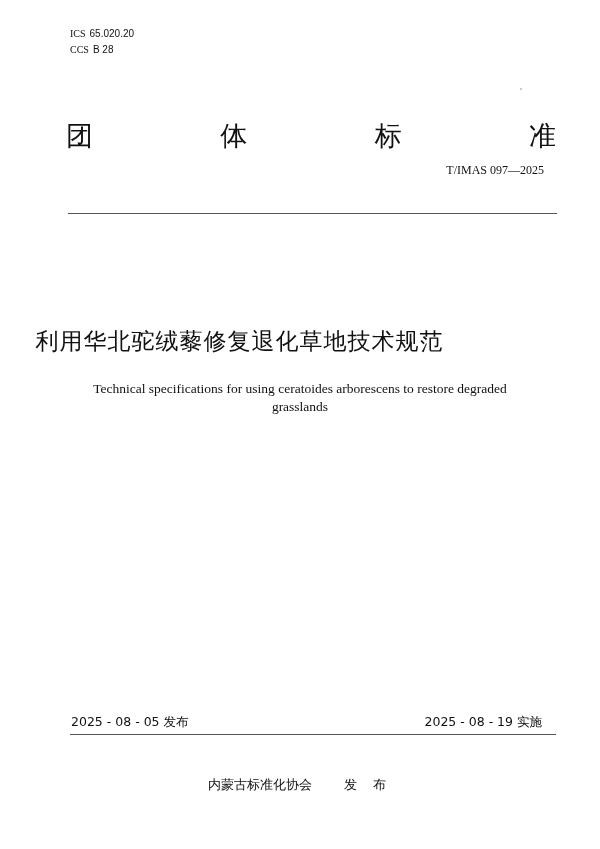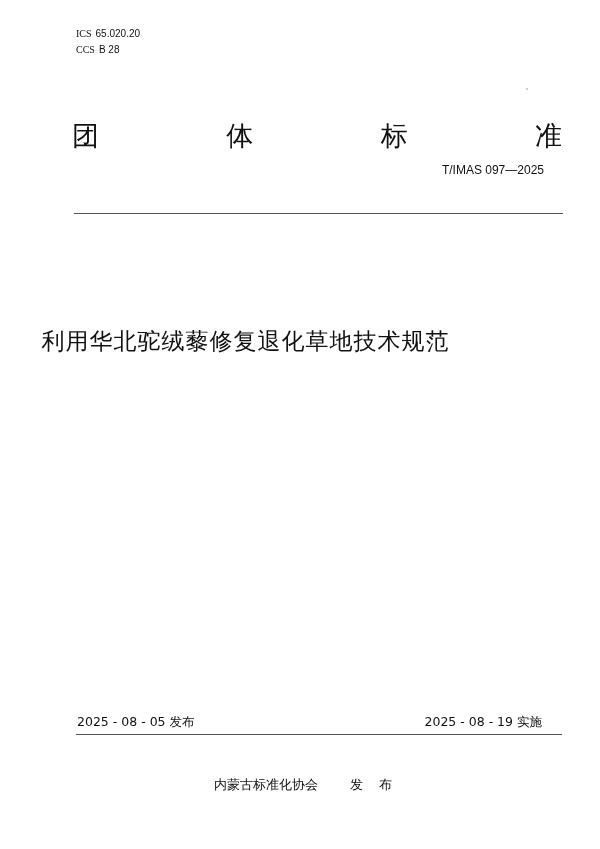--- a/index.html
+++ b/index.html
@@ -1,21 +1,21 @@
 <!DOCTYPE html>
 <html><head>
   <meta charset="utf-8">
   <style>
     html, body { margin: 0; padding: 0; background: #ffffff; }
     body { width: 600px; height: 849px; position: relative; overflow: hidden; color: #111; }
-    .abs { position: absolute; margin-left: 6px; }
+    .abs { position: absolute; }
     .meta { font-family: "Liberation Serif", serif; font-size: 10px; left: 70px; line-height: 14px; }
     .meta .code { font-family: "Liberation Sans", sans-serif; margin-left: 4px; }
     .std-title { top: 118px; left: 66px; width: 490px; display: flex; justify-content: space-between; font-family: "DejaVu Sans", sans-serif; font-size: 27px; letter-spacing: 0; }
-    .std-number { top: 163px; right: 56px; font-family: Liberation Sans, sans-serif; font-size: 12px; }
+    .std-number { top: 163px; right: 56px; font-family: Liberation Serif, serif; font-size: 12px; }
     .rule { left: 68px; width: 489px; height: 1px; background: #555; }
     .title-cn { top: 326px; left: 0; width: 479px; text-align: center; font-family: "DejaVu Sans", sans-serif; font-size: 23px; letter-spacing: 1px; }
     .title-en { top: 380px; left: 60px; width: 480px; text-align: center; font-family: "Liberation Serif", serif; font-size: 13.5px; line-height: 18px; }
     .date { top: 714px; font-family: "DejaVu Sans", sans-serif; font-size: 12.5px; text-align: right; }
     .date-left { left: 71px; }
     .date-right { right: 58px; }
     .publisher { top: 776px; left: 0; width: 600px; text-align: center; font-family: "DejaVu Sans", sans-serif; font-size: 13px; }
     .publisher .issue { margin-left: 32px; letter-spacing: 6px; }
     .mark { top: 88px; left: 520px; width: 2px; height: 2px; background: #ccc; }
   </style>
@@ -38,20 +38,22 @@
   <span>准</span>
 </div>
 
 <div class="abs std-number">T/IMAS 097—2025</div>
 
 <div class="abs rule" style="top:213px;"></div>
 
 <div class="abs title-cn">利用华北驼绒藜修复退化草地技术规范</div>
 
 <div class="abs title-en">
+  <div>Technical specifications for using ceratoides arborescens to restore degraded</div>
+  <div>grasslands</div>
 </div>
 
 <div class="abs date date-left">2025 - 08 - 05 发布</div>
 <div class="abs date date-right">2025 - 08 - 19 实施</div>
 
 <div class="abs rule" style="top:734px; width:486px; left:70px;"></div>
 
 <div class="abs publisher">
   <span>内蒙古标准化协会</span><span class="issue">发 布</span>
 </div>

